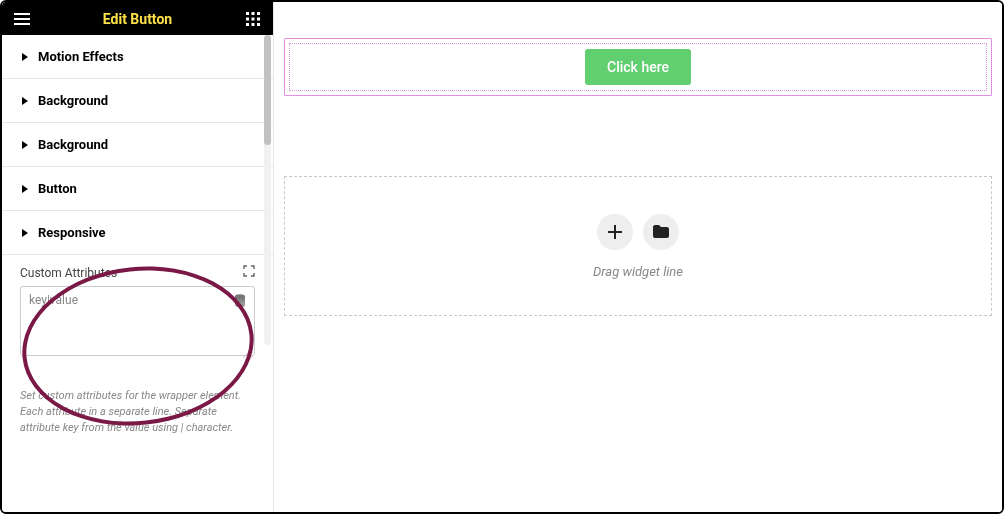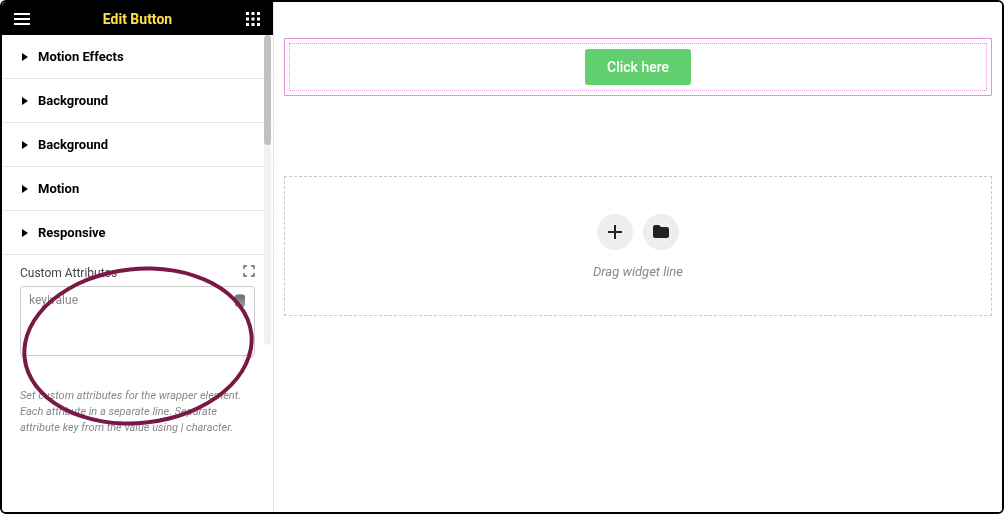--- a/index.html
+++ b/index.html
@@ -106,21 +106,21 @@
             </svg>
           </span>
         <span>Background</span>
       </div>
       <div class="panel-row">
         <span class="caret">
             <svg width="6" height="8" viewBox="0 0 6 8">
               <path d="M0 0l6 4-6 4z" fill="#000"></path>
             </svg>
           </span>
-        <span>Motion</span>
+        <span>Button</span>
       </div>
       <div class="panel-row">
         <span class="caret">
             <svg width="6" height="8" viewBox="0 0 6 8">
               <path d="M0 0l6 4-6 4z" fill="#000"></path>
             </svg>
           </span>
         <span>Responsive</span>
       </div>
     </div>

